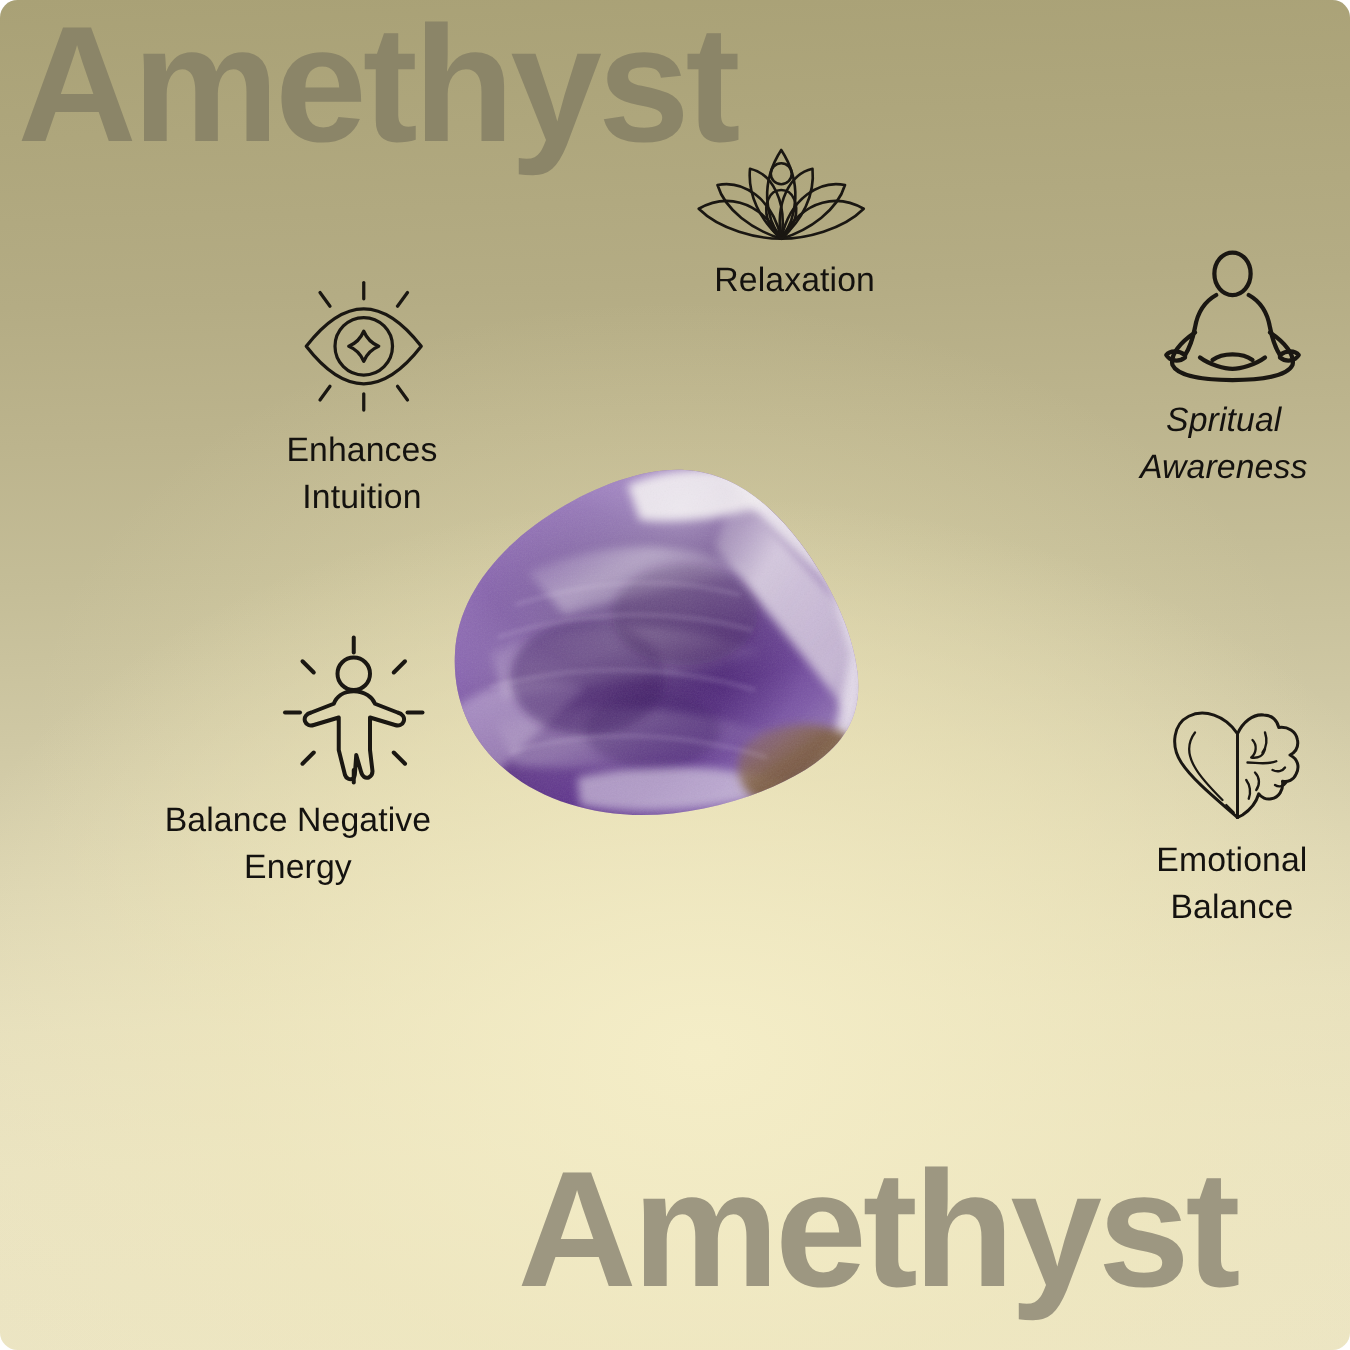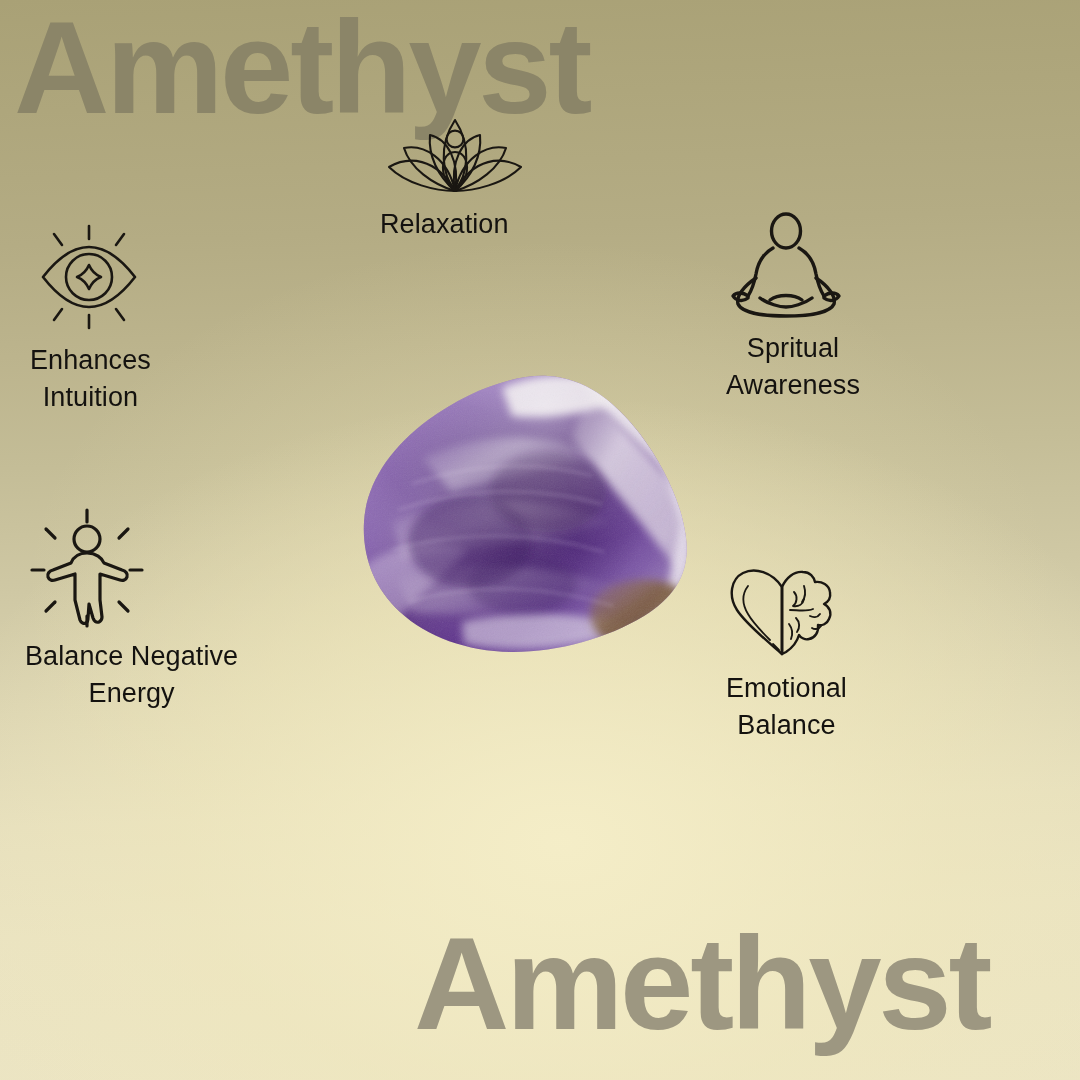--- a/index.html
+++ b/index.html
@@ -21,20 +21,21 @@
         #a9a176 0%,
         #aea67c 10%,
         #b4ac84 22%,
         #bcb48d 32%,
         #c4bd97 42%,
         #cfc8a4 53%,
         #dcd5b2 64%,
         #e6dfbd 74%,
         #eae3c1 84%,
         #ece5c3 100%);
+    border-radius: 14px;
   }
 
   
   .wordmark {
     position: absolute;
     font-weight: 700;
     letter-spacing: -0.025em;
     line-height: 1;
     white-space: nowrap;
     user-select: none;
@@ -50,41 +51,41 @@
     top: 918px;
     font-size: 132px;
     color: #9d9781;
   }
 
   
   .benefit {
     position: absolute;
     display: flex;
     flex-direction: column;
-    align-items: flex-start;
+    align-items: flex-end;
     width: 320px;
     text-align: center;
   }
   .benefit .icon-wrap {
     display: block;
     line-height: 0;
   }
   .benefit .benefit-label {
     margin-top: 10px;
     font-size: 27px;
     font-weight: 400;
     line-height: 1.38;
     color: #14120f;
     letter-spacing: 0.1px;
     white-space: pre-line;
   }
 
   #benefit-relaxation   { left: 380px; top: 112px; }
   #benefit-intuition    { left: 30px;  top: 222px; }
-  #benefit-spiritual    { left: 726px; top: 212px; }
+  #benefit-spiritual    { left: 726px; top: 200px; font-style: italic; }
   #benefit-clears       { left: 25px;  top: 508px; }
   #benefit-emotional    { left: 726px; top: 560px; }
 
   
   #crystal {
     position: absolute;
     left: 352px;
     top: 372px;
     width: 352px;
     height: 288px;

